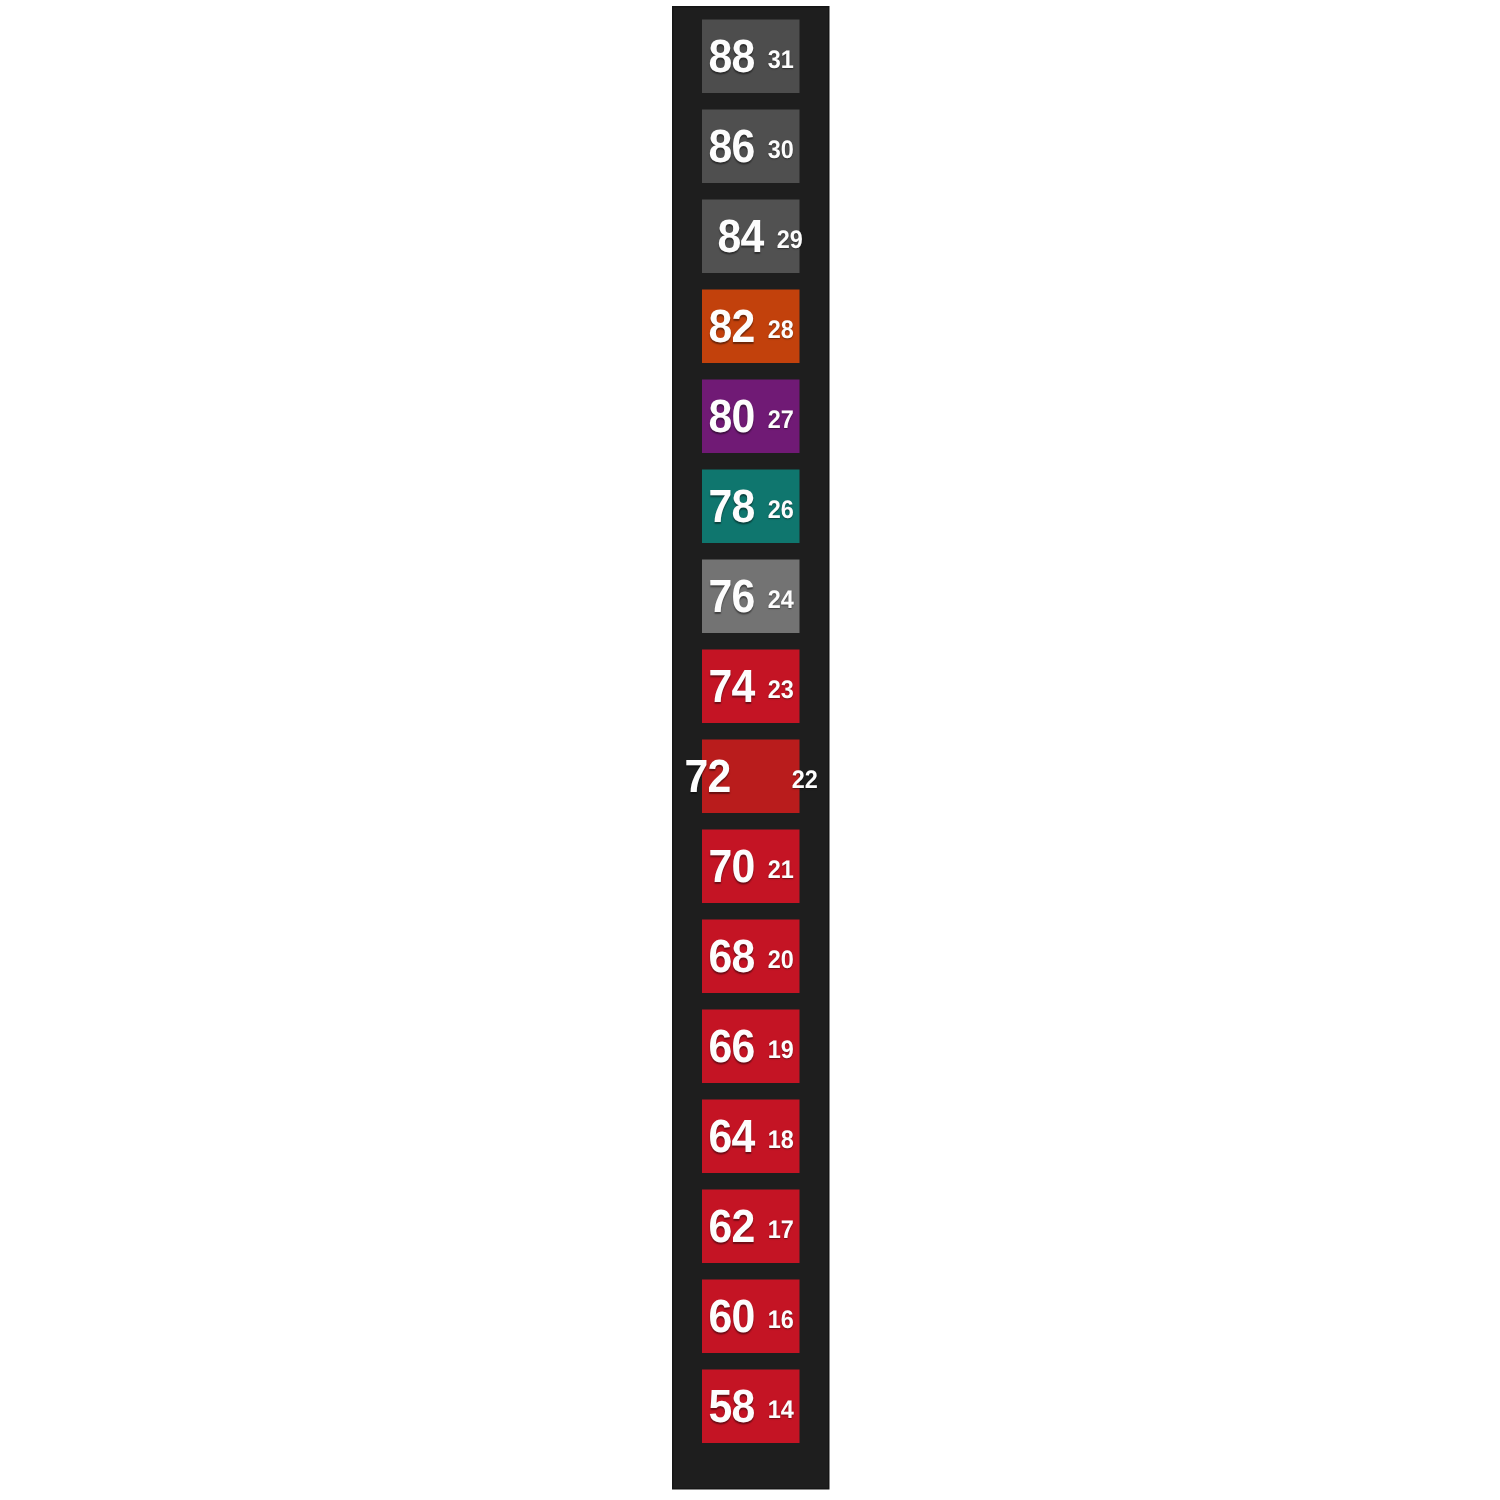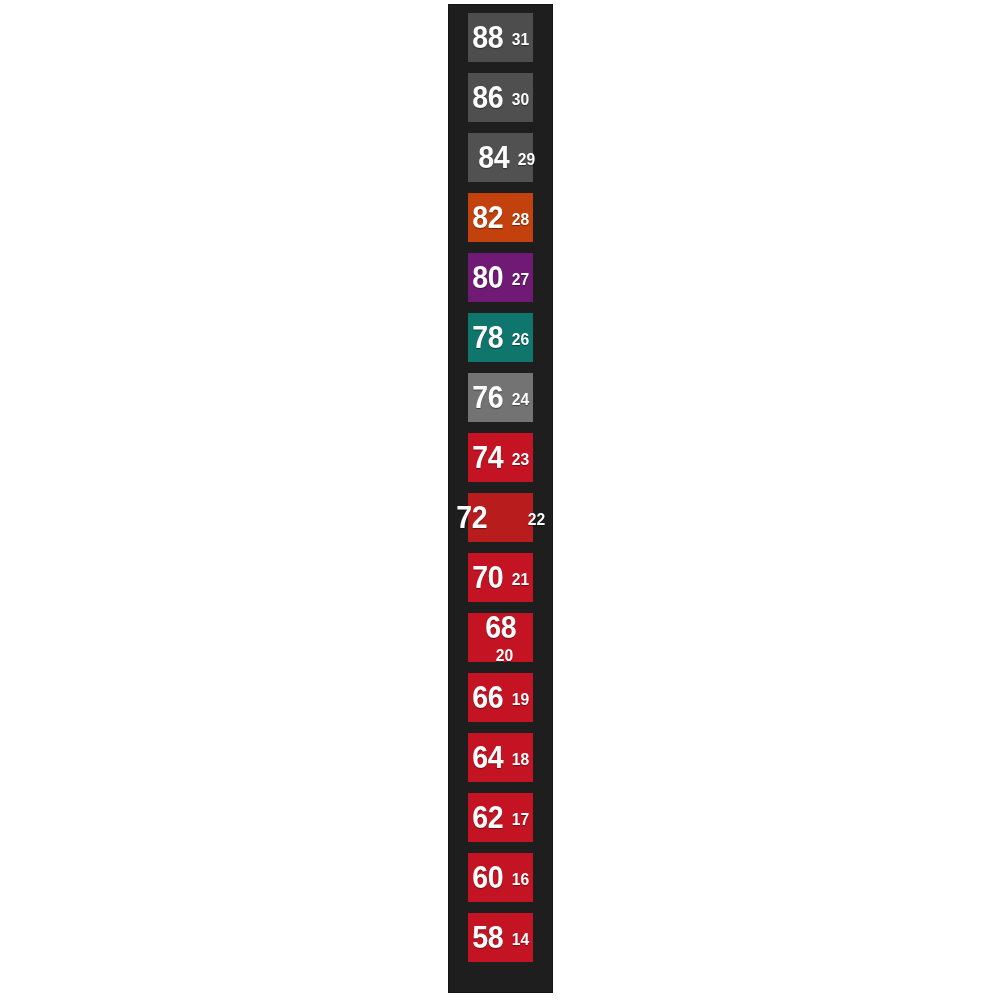--- a/index.html
+++ b/index.html
@@ -111,21 +111,21 @@
       <span class="c-value">23</span>
     </div>
     <div class="temp-cell" style="background: #b91c1c; gap: 32px;">
       <span class="f-value">72</span>
       <span class="c-value">22</span>
     </div>
     <div class="temp-cell" style="background: rgb(196, 20, 36);">
       <span class="f-value">70</span>
       <span class="c-value">21</span>
     </div>
-    <div class="temp-cell" style="background: rgb(196, 20, 36); flex-direction: column;">
+    <div class="temp-cell" style="background: rgb(196, 20, 36);">
       <span class="f-value">68</span>
       <span class="c-value">20</span>
     </div>
     <div class="temp-cell" style="background: rgb(196, 20, 36);">
       <span class="f-value">66</span>
       <span class="c-value">19</span>
     </div>
     <div class="temp-cell" style="background: rgb(196, 20, 36);">
       <span class="f-value">64</span>
       <span class="c-value">18</span>

